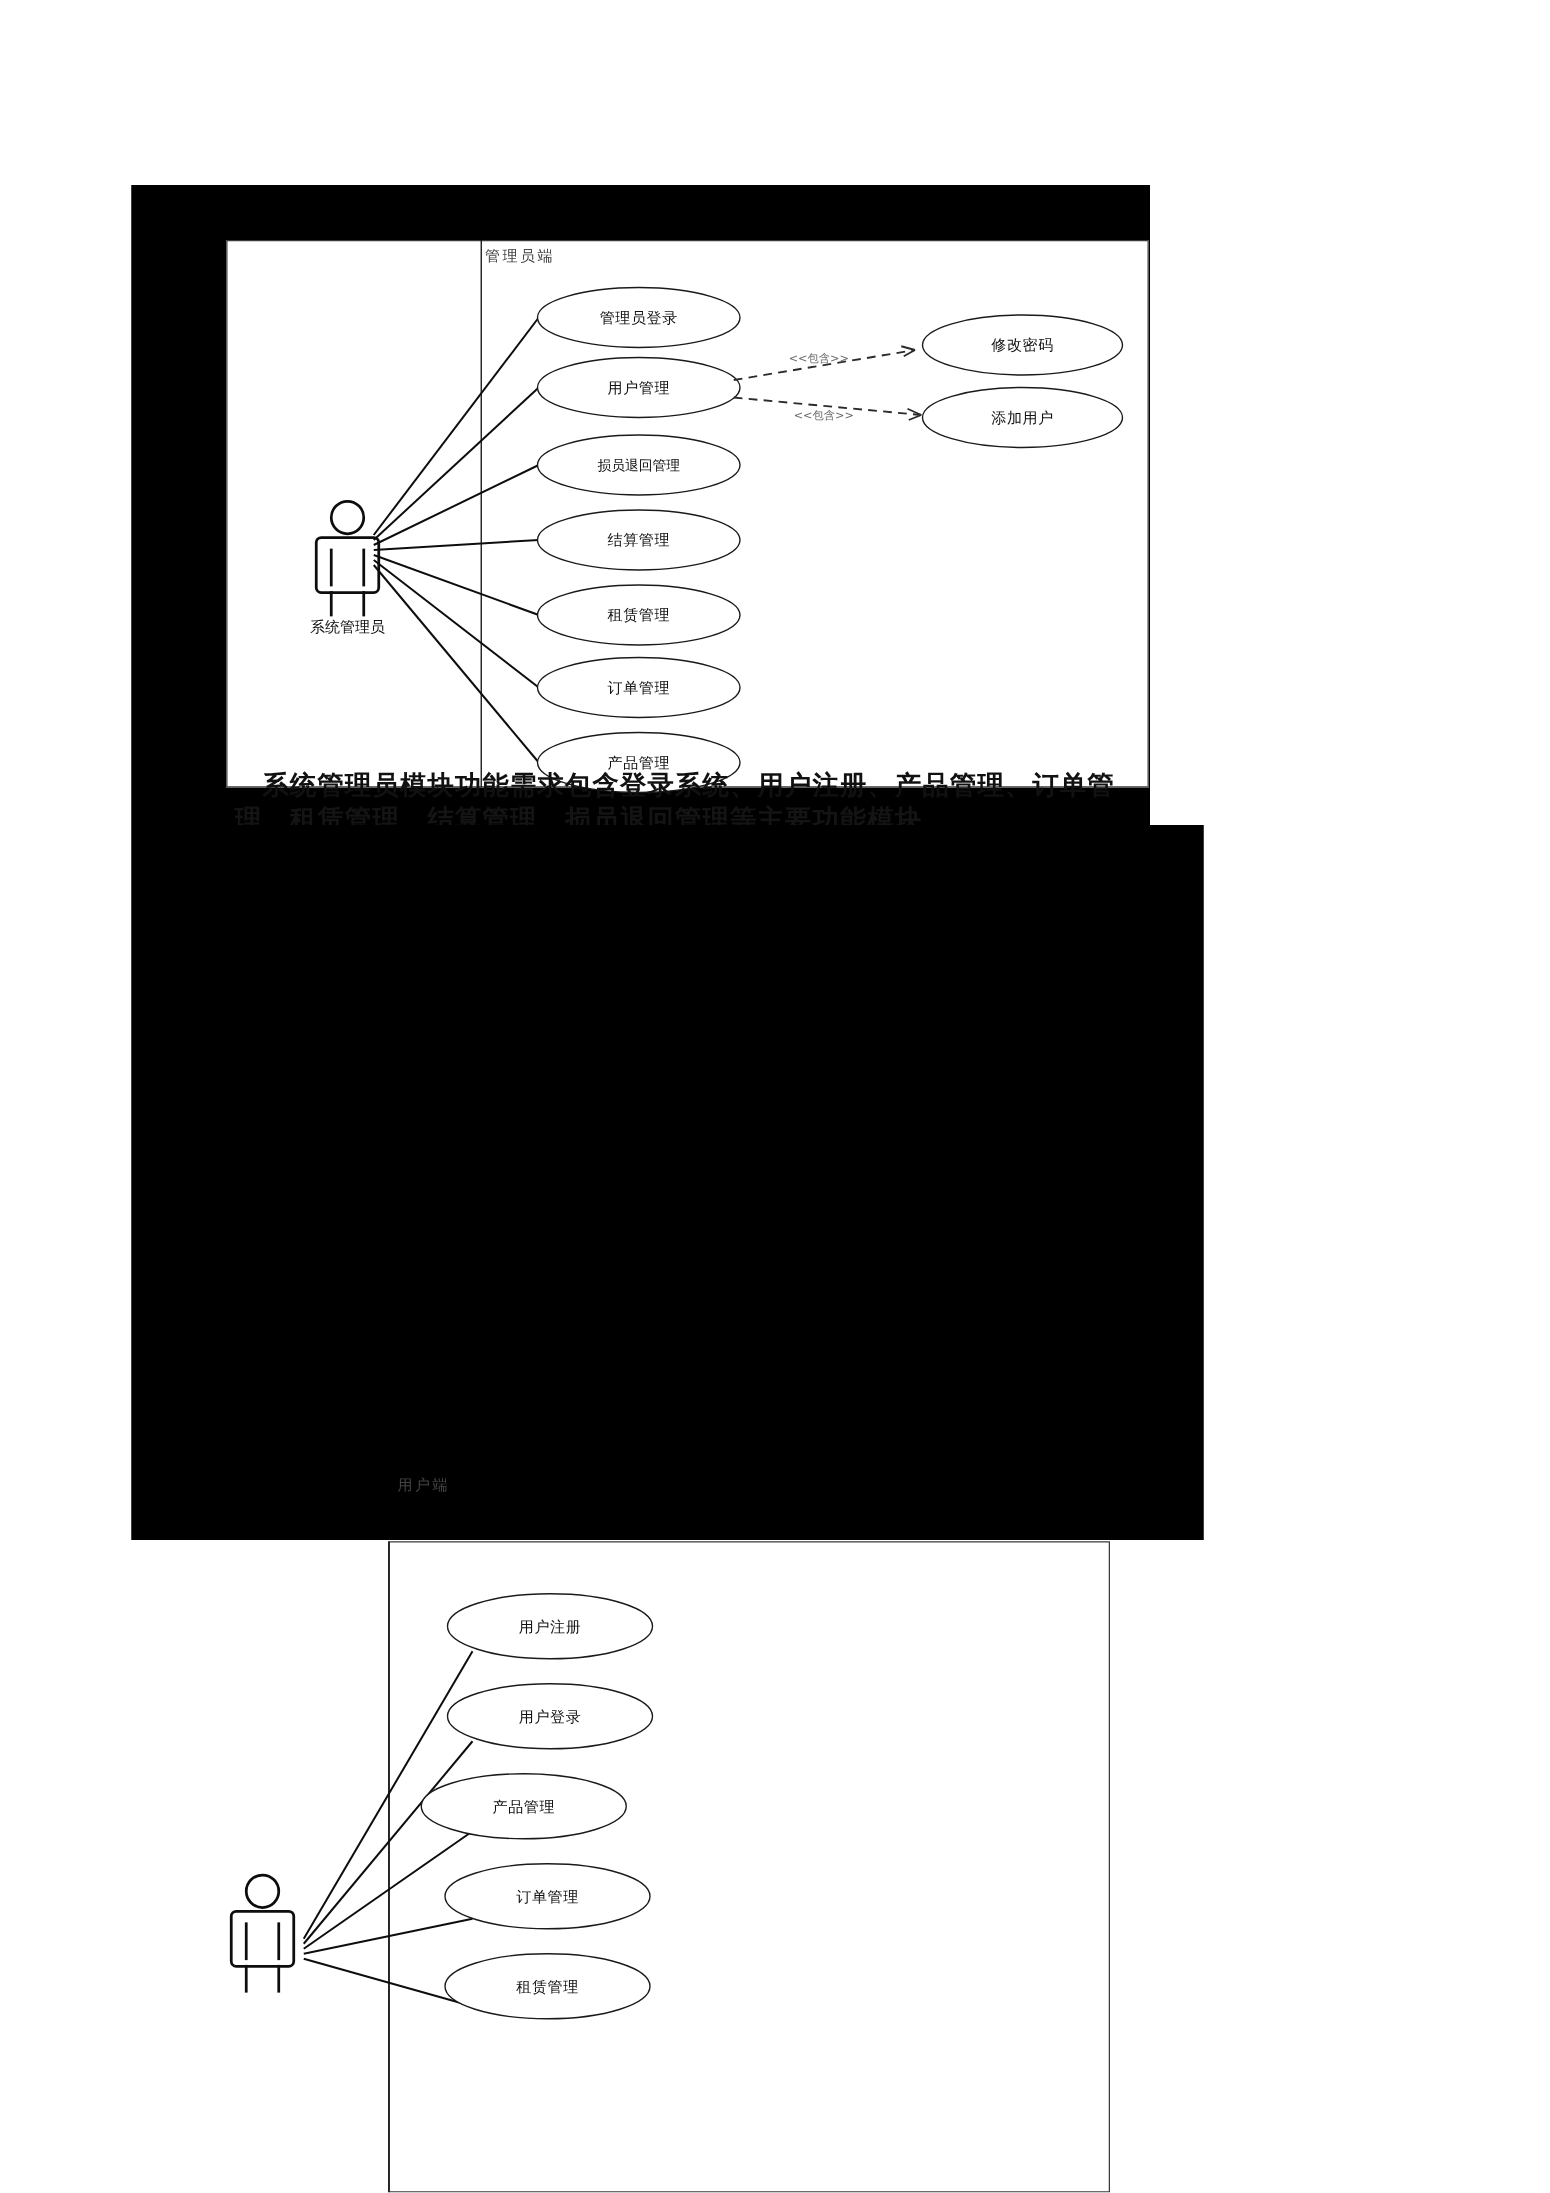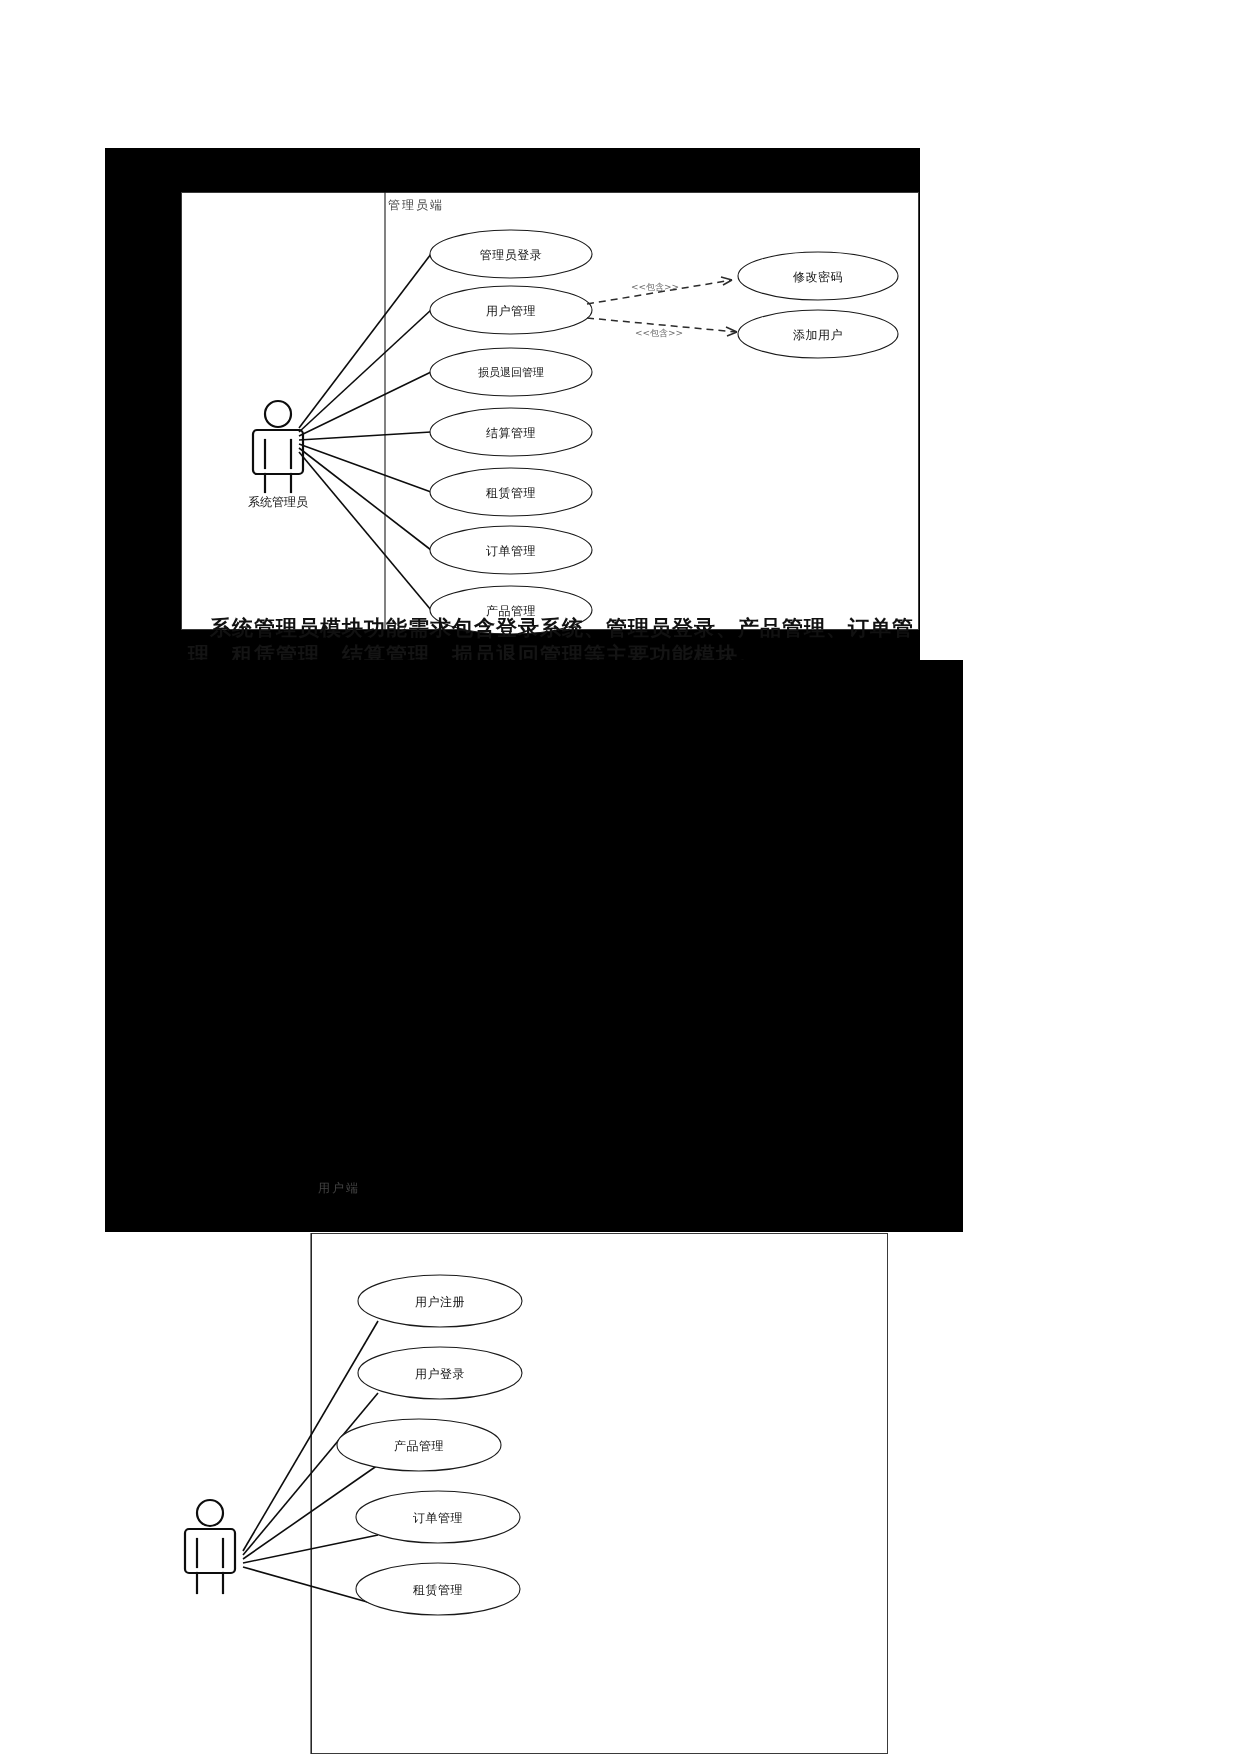--- a/index.html
+++ b/index.html
@@ -113,21 +113,21 @@
     <text class="stereo" x="474" y="95">&lt;&lt;包含&gt;&gt;</text>
   </g>
   <g>
     <line x1="406" y1="126" x2="556" y2="140" class="incl"></line>
     <path d="M556 140 L545 135 M556 140 L546 144" stroke="#2b2b2b" stroke-width="1.5" fill="none"></path>
     <text class="stereo" x="478" y="141">&lt;&lt;包含&gt;&gt;</text>
   </g>
 </svg>
 </div>
 
-<div class="bodytext" style="left:210px;top:614px;">系统管理员模块功能需求包含登录系统、管理员登录、产品管理、订单管</div>
+<div class="bodytext" style="left:210px;top:614px;">系统管理员模块功能需求包含登录系统、用户注册、产品管理、订单管</div>
 <div class="bodytext dim" style="left:188px;top:641px;">理、租赁管理、结算管理、损员退回管理等主要功能模块。</div>
 
 <div class="blackblock" style="left:105px;top:660px;width:858px;height:572px;"></div>
 
 <div class="frame" style="left:311px;top:1233px;width:577px;height:521px;"></div>
 <div class="frame-title" style="left:318px;top:1180px;">用户端</div>
 
 <div class="canvas" style="left:140px;top:1233px;width:748px;height:655px;">
 <svg width="748" height="521" viewBox="0 0 748 521">
 

